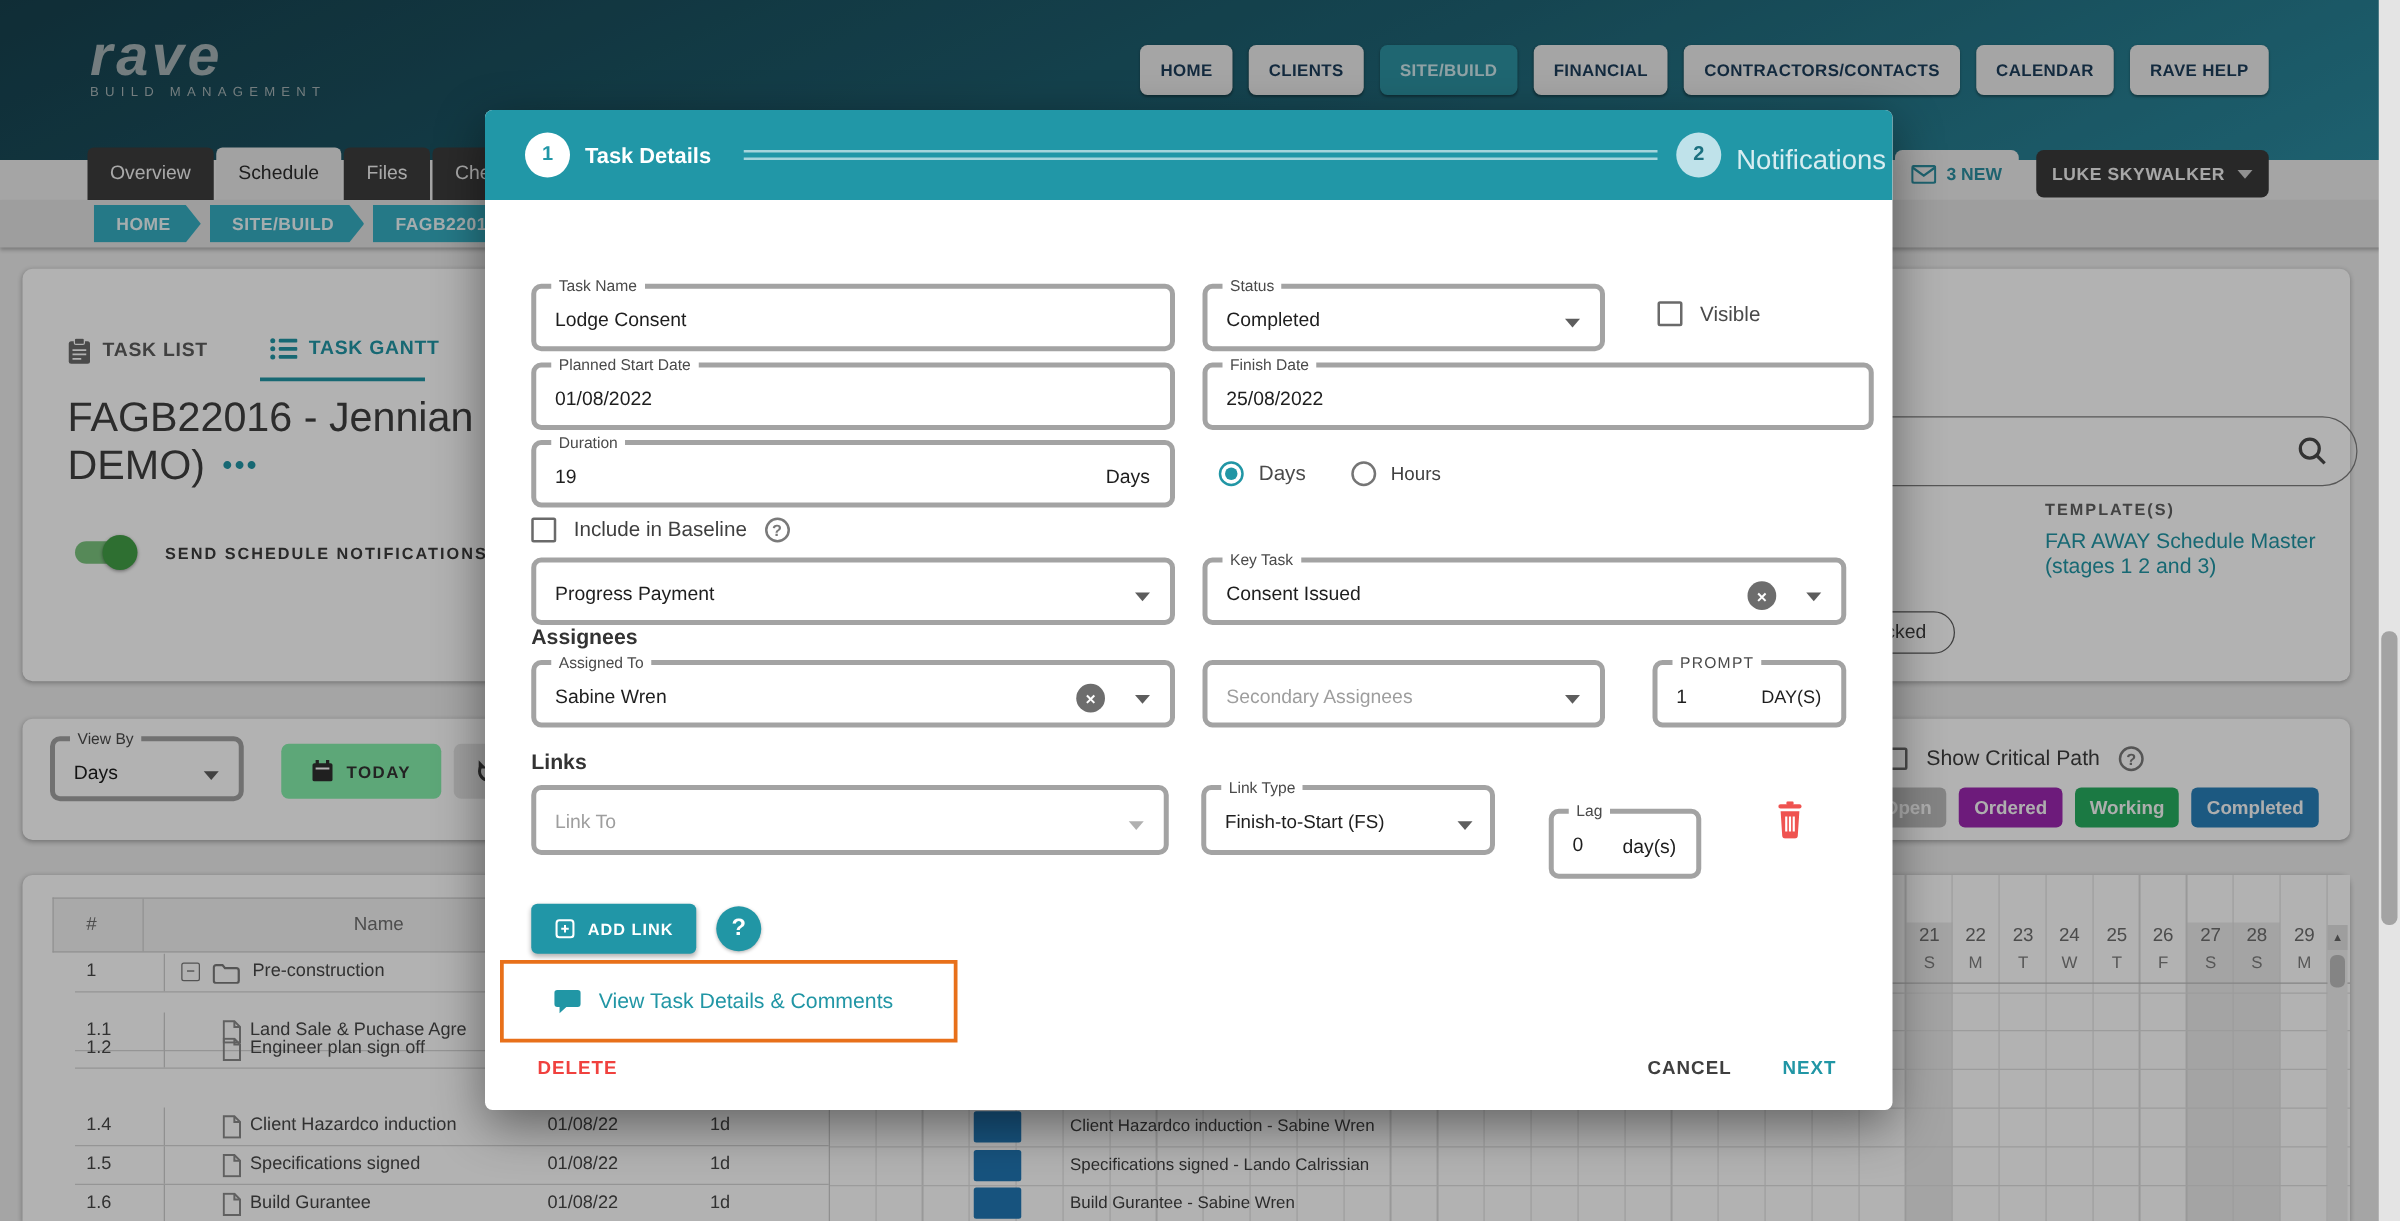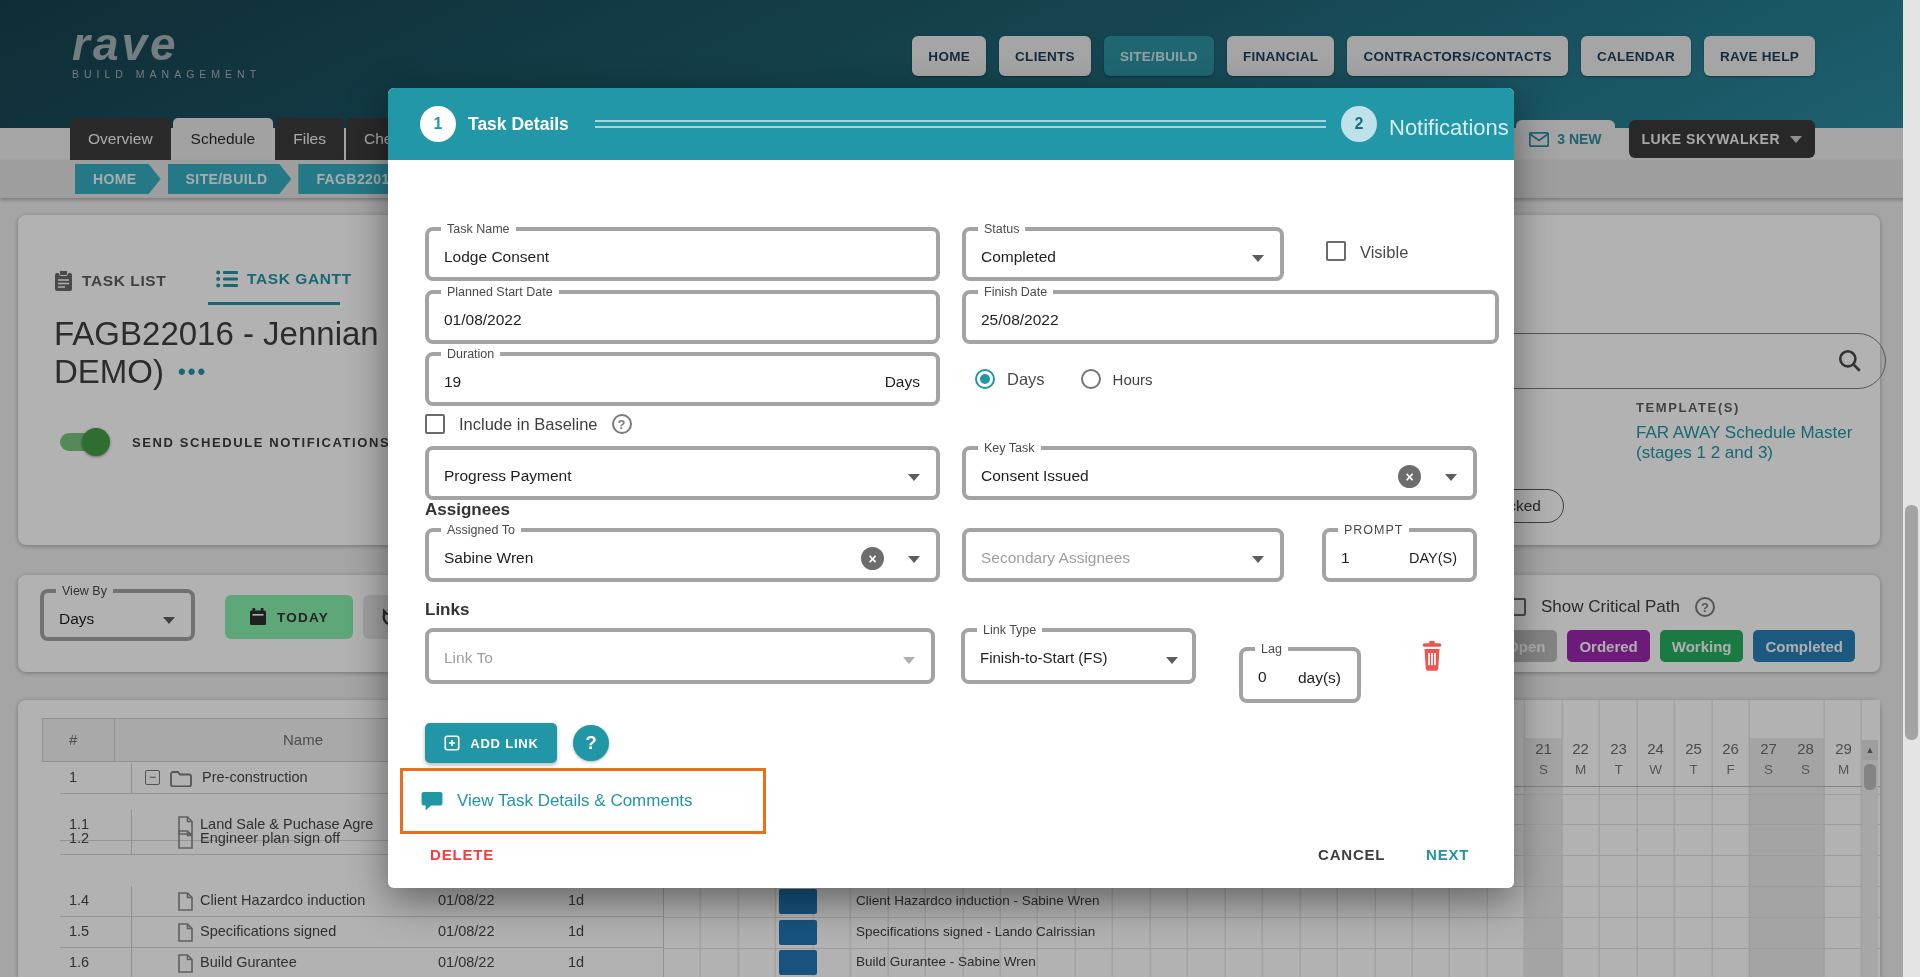--- a/index.html
+++ b/index.html
@@ -478,21 +478,21 @@
                 box-shadow:0 2px 4px rgba(0,0,0,.3);">
       <svg width="18" height="18" viewBox="0 0 24 24">
         <rect x="3" y="3" width="18" height="18" rx="3" fill="none" stroke="#fff" stroke-width="2.2"></rect>
         <path d="M12 8v8M8 12h8" stroke="#fff" stroke-width="2.2"></path>
       </svg>
       <span style="color:#fff;font-size:13px;font-weight:bold;letter-spacing:.8px;">ADD LINK</span>
     </div>
     <div class="help-f" style="position:absolute;left:185px;top:637px;">?</div>
 
     <div style="position:absolute;left:12px;top:680px;width:366px;height:66px;border:3px solid #e8701a;background:#fff;
-                display:flex;align-items:center;gap:14px;padding-left:18px;cursor:pointer;">
+                display:flex;align-items:center;gap:14px;padding-left:40px;cursor:pointer;">
       <svg width="22" height="20" viewBox="0 0 24 22">
         <path d="M3 1 h18 a2.5 2.5 0 0 1 2.5 2.5 v10 a2.5 2.5 0 0 1-2.5 2.5 h-10 l-6 5.5 v-5.5 H3 a2.5 2.5 0 0 1-2.5-2.5 v-10 A2.5 2.5 0 0 1 3 1z" fill="#2196a5"></path>
       </svg>
       <span class="mlink" style="font-size:17px;">View Task Details &amp; Comments</span>
     </div>
 
     <span class="actbtn" style="left:42px;top:758px;color:#f0413e;">DELETE</span>
     <span class="actbtn" style="left:930px;top:758px;color:#3f3f3f;">CANCEL</span>
     <span class="actbtn" style="left:1038px;top:758px;color:#2196a5;">NEXT</span>
   </div>

